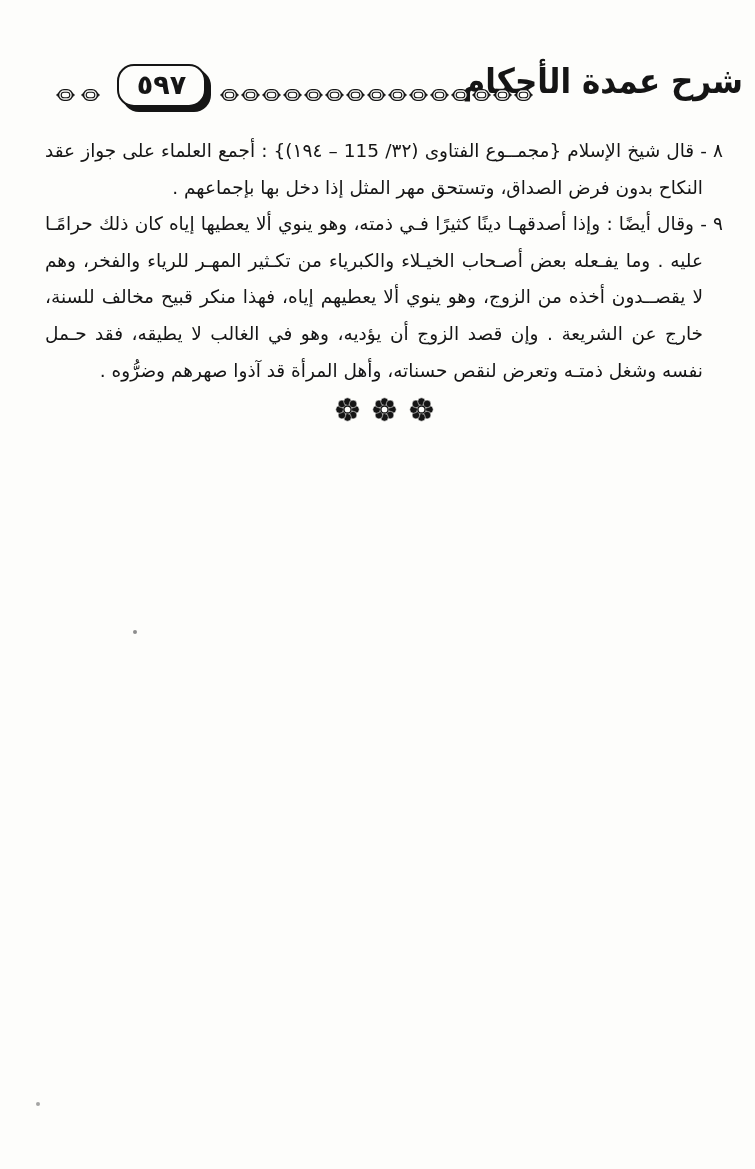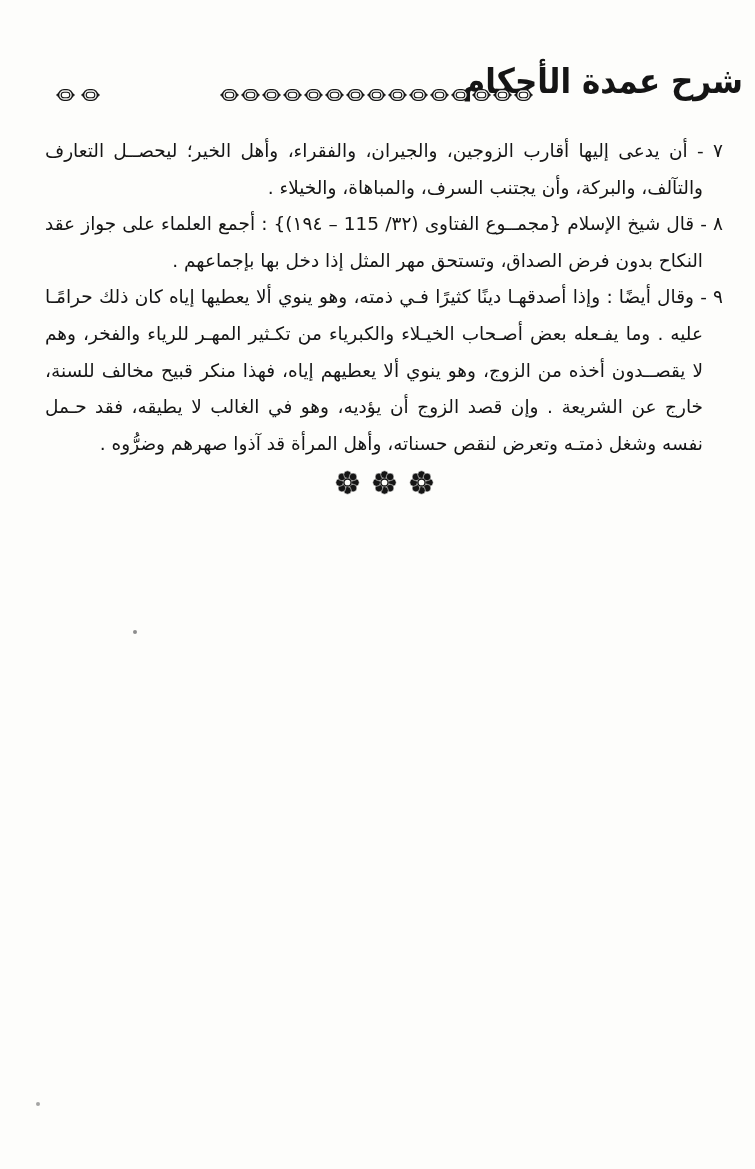--- a/index.html
+++ b/index.html
@@ -149,39 +149,41 @@
     <rect x="5.2" y="5.2" width="8.6" height="5.6" rx="2.8" fill="none" stroke="#151515" stroke-width="1.1"></rect>
   </svg>
 
   <svg width="19" height="16" viewBox="0 0 19 16">
     <path d="M0.8 8 L3.2 6 M0.8 8 L3.2 10 M18.2 8 L15.8 6 M18.2 8 L15.8 10" stroke="#151515" stroke-width="1.1" fill="none" stroke-linecap="round"></path>
     <rect x="2.6" y="2.6" width="13.8" height="10.8" rx="5.4" fill="#fdfdfb" stroke="#151515" stroke-width="1.4"></rect>
     <rect x="5.2" y="5.2" width="8.6" height="5.6" rx="2.8" fill="none" stroke="#151515" stroke-width="1.1"></rect>
   </svg>
 </div>
 
+  <div class="page-badge">
+    <span class="num">٥٩٧</span>
+  </div>
 
   <div class="chain chain-left">
   <svg width="19" height="16" viewBox="0 0 19 16">
     <path d="M0.8 8 L3.2 6 M0.8 8 L3.2 10 M18.2 8 L15.8 6 M18.2 8 L15.8 10" stroke="#151515" stroke-width="1.1" fill="none" stroke-linecap="round"></path>
     <rect x="2.6" y="2.6" width="13.8" height="10.8" rx="5.4" fill="#fdfdfb" stroke="#151515" stroke-width="1.4"></rect>
     <rect x="5.2" y="5.2" width="8.6" height="5.6" rx="2.8" fill="none" stroke="#151515" stroke-width="1.1"></rect>
   </svg>
 
   <svg width="19" height="16" viewBox="0 0 19 16">
     <path d="M0.8 8 L3.2 6 M0.8 8 L3.2 10 M18.2 8 L15.8 6 M18.2 8 L15.8 10" stroke="#151515" stroke-width="1.1" fill="none" stroke-linecap="round"></path>
     <rect x="2.6" y="2.6" width="13.8" height="10.8" rx="5.4" fill="#fdfdfb" stroke="#151515" stroke-width="1.4"></rect>
     <rect x="5.2" y="5.2" width="8.6" height="5.6" rx="2.8" fill="none" stroke="#151515" stroke-width="1.1"></rect>
   </svg>
 </div>
 </div>
 
 <div class="content">
 
-  <p class="item"><span class="it-num">٧ -</span> <span>أن يدعى إليها أقارب الزوجين، والجيران، والفقراء، وأهل الخير؛ ليحصــل التعارف والتآلف، والبركة، وأن يجتنب السرف، والمباهاة، والخيلاء .</span></p>
 
   <p class="item"><span class="it-num">٨ -</span> <span>قال شيخ الإسلام {مجمــوع الفتاوى (٣٢/ 115 – ١٩٤)} : أجمع العلماء على جواز عقد النكاح بدون فرض الصداق، وتستحق مهر المثل إذا دخل بها بإجماعهم .</span></p>
 
   <p class="item"><span class="it-num">٩ -</span> <span>وقال أيضًا : وإذا أصدقهـا دينًا كثيرًا فـي ذمته، وهو ينوي ألا يعطيها إياه كان ذلك حرامًـا عليه . وما يفـعله بعض أصـحاب الخيـلاء والكبرياء من تكـثير المهـر للرياء والفخر، وهم لا يقصــدون أخذه من الزوج، وهو ينوي ألا يعطيهم إياه، فهذا منكر قبيح مخالف للسنة، خارج عن الشريعة . وإن قصد الزوج أن يؤديه، وهو في الغالب لا يطيقه، فقد حـمل نفسه وشغل ذمتـه وتعرض لنقص حسناته، وأهل المرأة قد آذوا صهرهم وضرُّوه .</span></p>
 
   <div class="footer-ornaments">
   <svg width="27" height="27" viewBox="0 0 24 24">
     <g fill="#151515" stroke="#fdfdfb" stroke-width="0.5">
       <circle cx="19" cy="12" r="3.4"></circle>
           <circle cx="16.95" cy="16.95" r="3.4"></circle>

